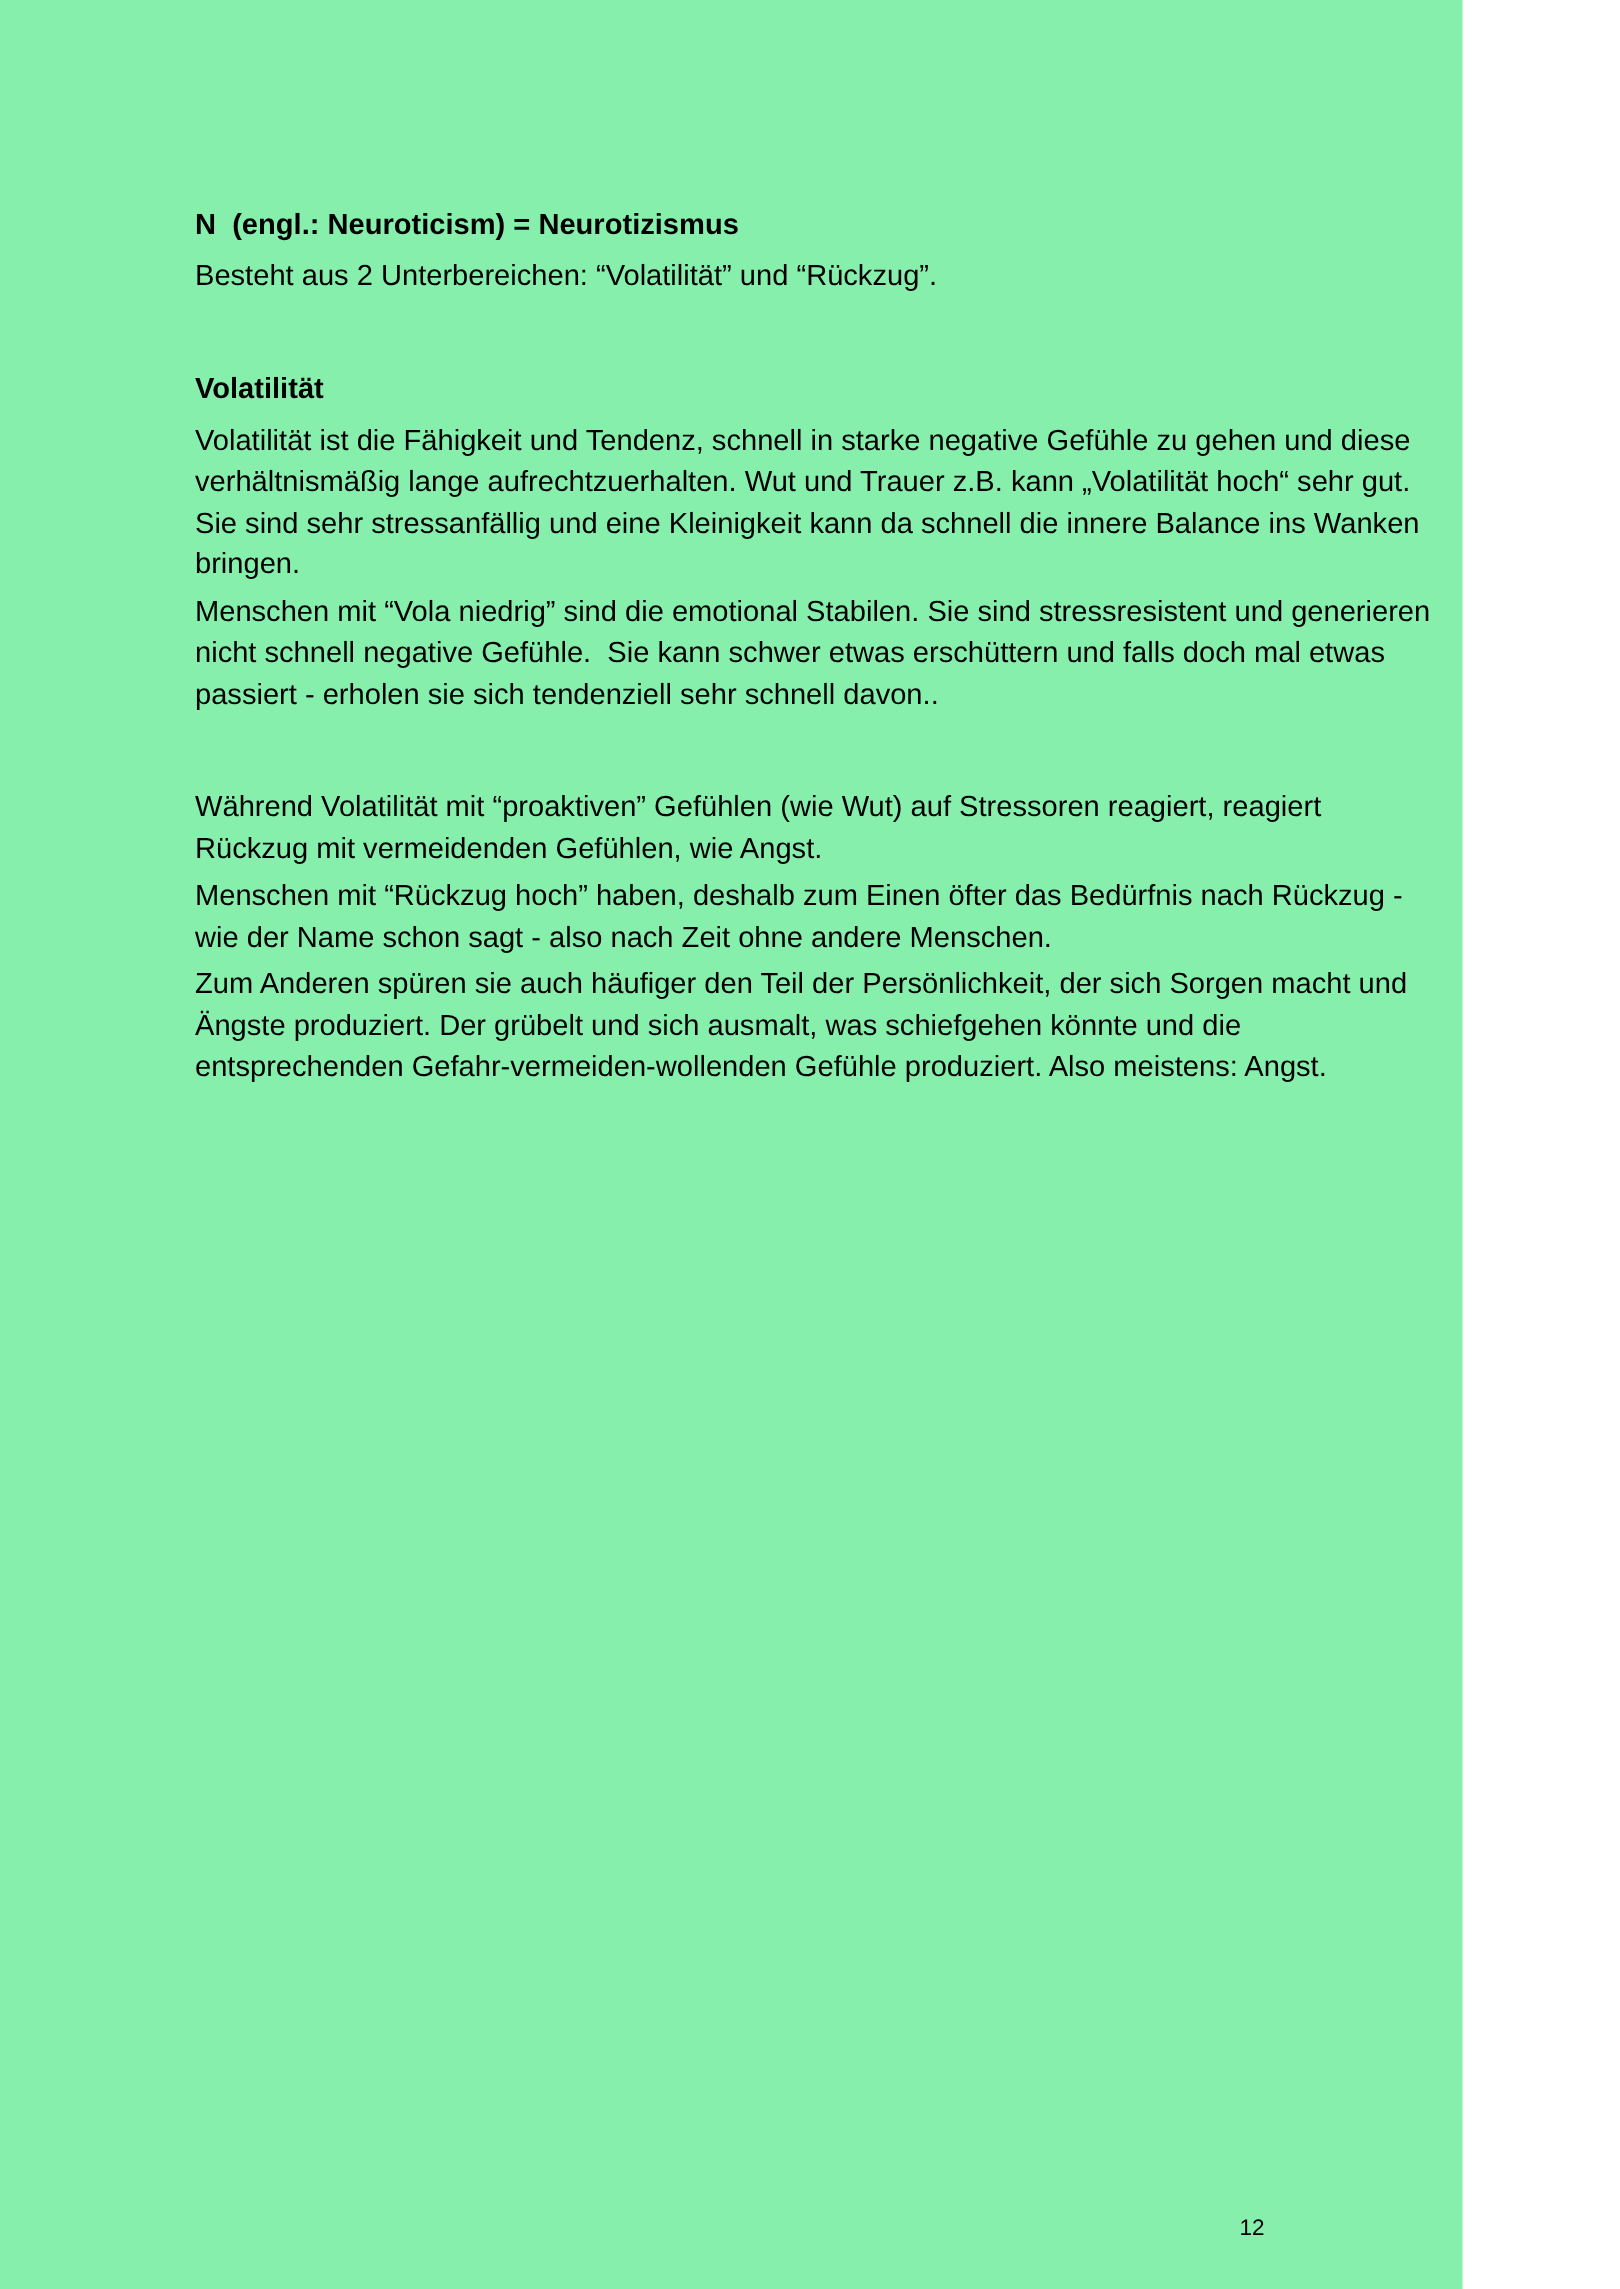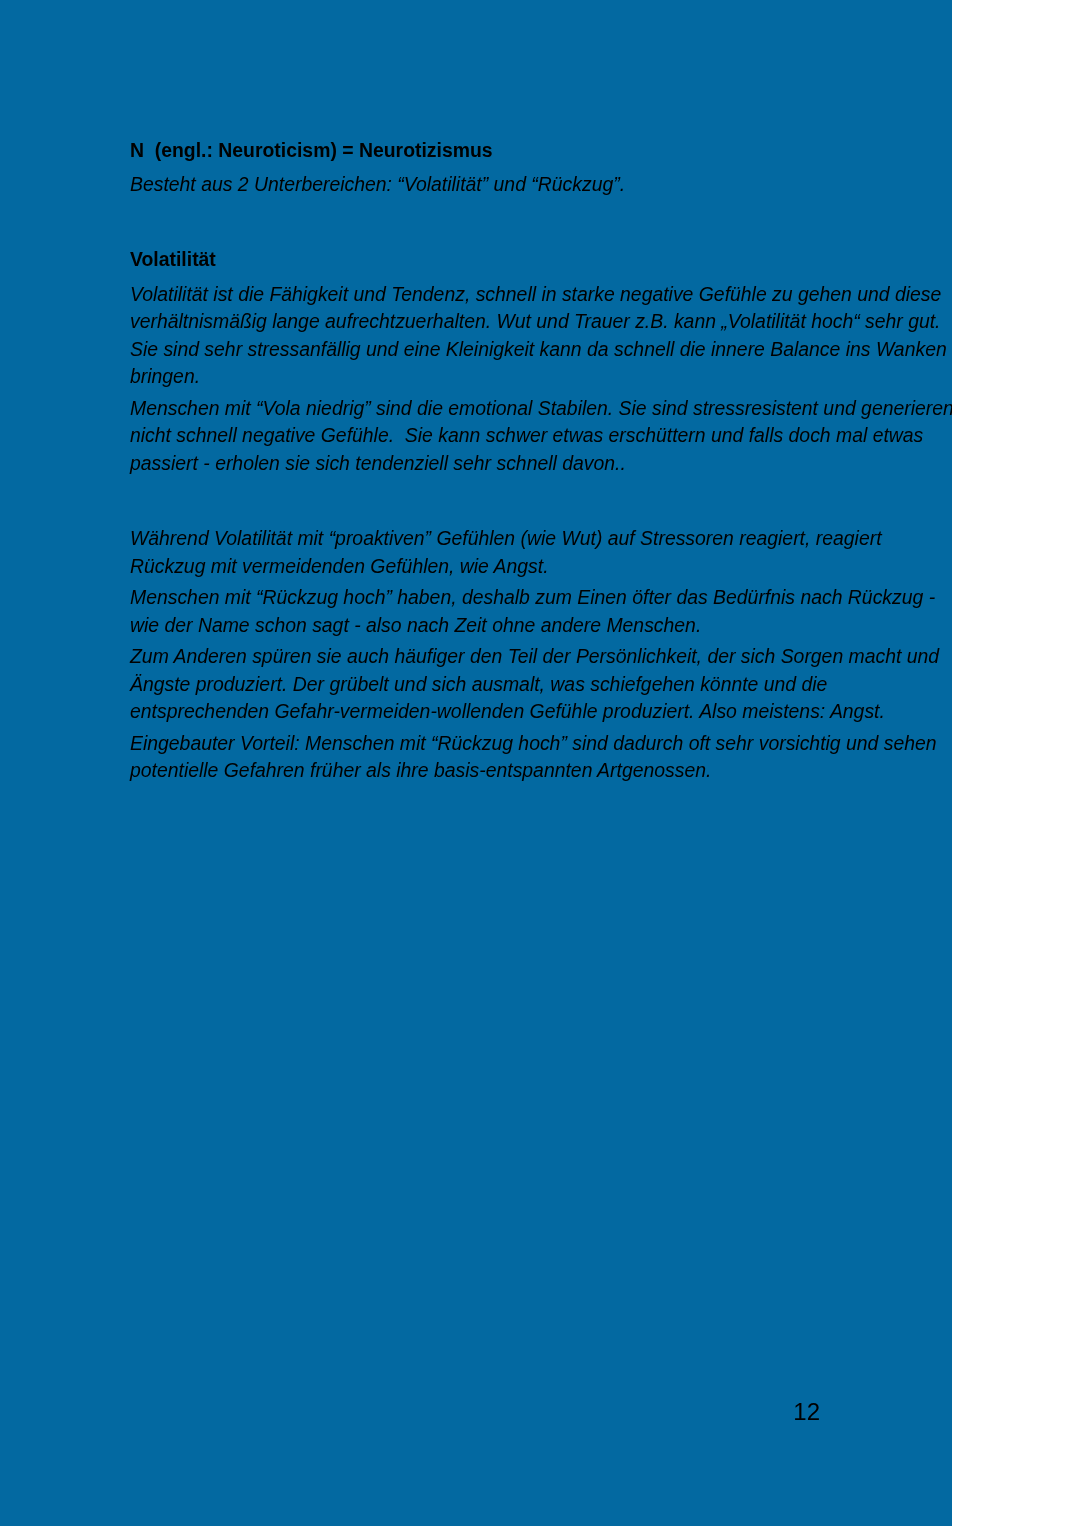--- a/index.html
+++ b/index.html
@@ -5,24 +5,25 @@
 <style>
   html, body {
     margin: 0;
     padding: 0;
     background: #ffffff;
   }
   .page {
     position: relative;
     width: 952px;
     height: 1526px;
-    background: #0369a1;
+    background: #86efac;
     color: #000000;
     font-family: "Liberation Sans", sans-serif;
     overflow: hidden;
+    padding-left: 23px;
   }
   .content {
     position: absolute;
     top: 137px;
     left: 130px;
     width: 824px;
     font-size: 19.4px;
     line-height: 27.5px;
   }
   .content h1,
@@ -35,33 +36,32 @@
   }
   .content h1 {
     margin-bottom: 6px;
   }
   .content h2 {
     margin-bottom: 7px;
   }
   .content p {
     margin: 0 0 4px 0;
     white-space: pre-wrap;
-    font-style: italic;
   }
   .content p.intro {
     margin-bottom: 8px;
   }
   .doc-section {
     margin-top: 48px;
   }
   .page-number {
     position: absolute;
-    top: 1398px;
+    top: 1472px;
     right: 132px;
-    font-size: 24px;
+    font-size: 15px;
     line-height: 27.5px;
   }
 </style>
 </head>
 <body>
 
 <div class="page">
   <div class="content">
 
     <h1>N  (engl.: Neuroticism) = Neurotizismus</h1>
@@ -71,19 +71,18 @@
     <section class="doc-section">
       <h2>Volatilität</h2>
       <p>Volatilität ist die Fähigkeit und Tendenz, schnell in starke negative Gefühle zu gehen und diese verhältnismäßig lange aufrechtzuerhalten. Wut und Trauer z.B. kann „Volatilität hoch“ sehr gut. Sie sind sehr stressanfällig und eine Kleinigkeit kann da schnell die innere Balance ins Wanken bringen.</p>
       <p>Menschen mit “Vola niedrig” sind die emotional Stabilen. Sie sind stressresistent und generieren nicht schnell negative Gefühle.  Sie kann schwer etwas erschüttern und falls doch mal etwas passiert - erholen sie sich tendenziell sehr schnell davon..</p>
     </section>
 
     <section class="doc-section">
       <p>Während Volatilität mit “proaktiven” Gefühlen (wie Wut) auf Stressoren reagiert, reagiert Rückzug mit vermeidenden Gefühlen, wie Angst.</p>
       <p>Menschen mit “Rückzug hoch” haben, deshalb zum Einen öfter das Bedürfnis nach Rückzug - wie der Name schon sagt - also nach Zeit ohne andere Menschen.</p>
       <p>Zum Anderen spüren sie auch häufiger den Teil der Persönlichkeit, der sich Sorgen macht und Ängste produziert. Der grübelt und sich ausmalt, was schiefgehen könnte und die entsprechenden Gefahr-vermeiden-wollenden Gefühle produziert. Also meistens: Angst.</p>
-      <p>Eingebauter Vorteil: Menschen mit “Rückzug hoch” sind dadurch oft sehr vorsichtig und sehen potentielle Gefahren früher als ihre basis-entspannten Artgenossen.</p>
     </section>
 
   </div>
 
   <div class="page-number">12</div>
 </div>
 
 </body></html>

